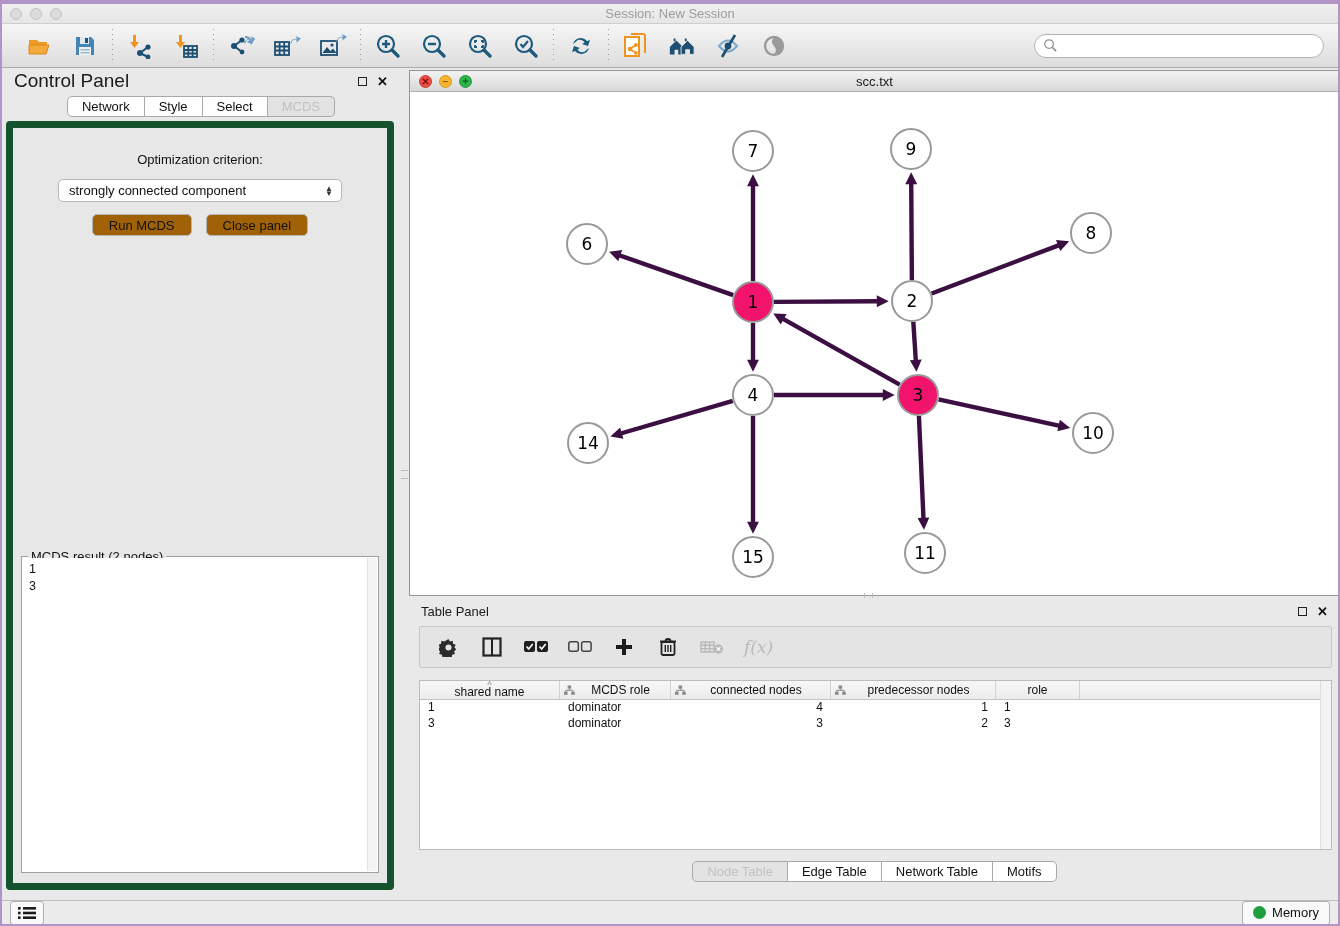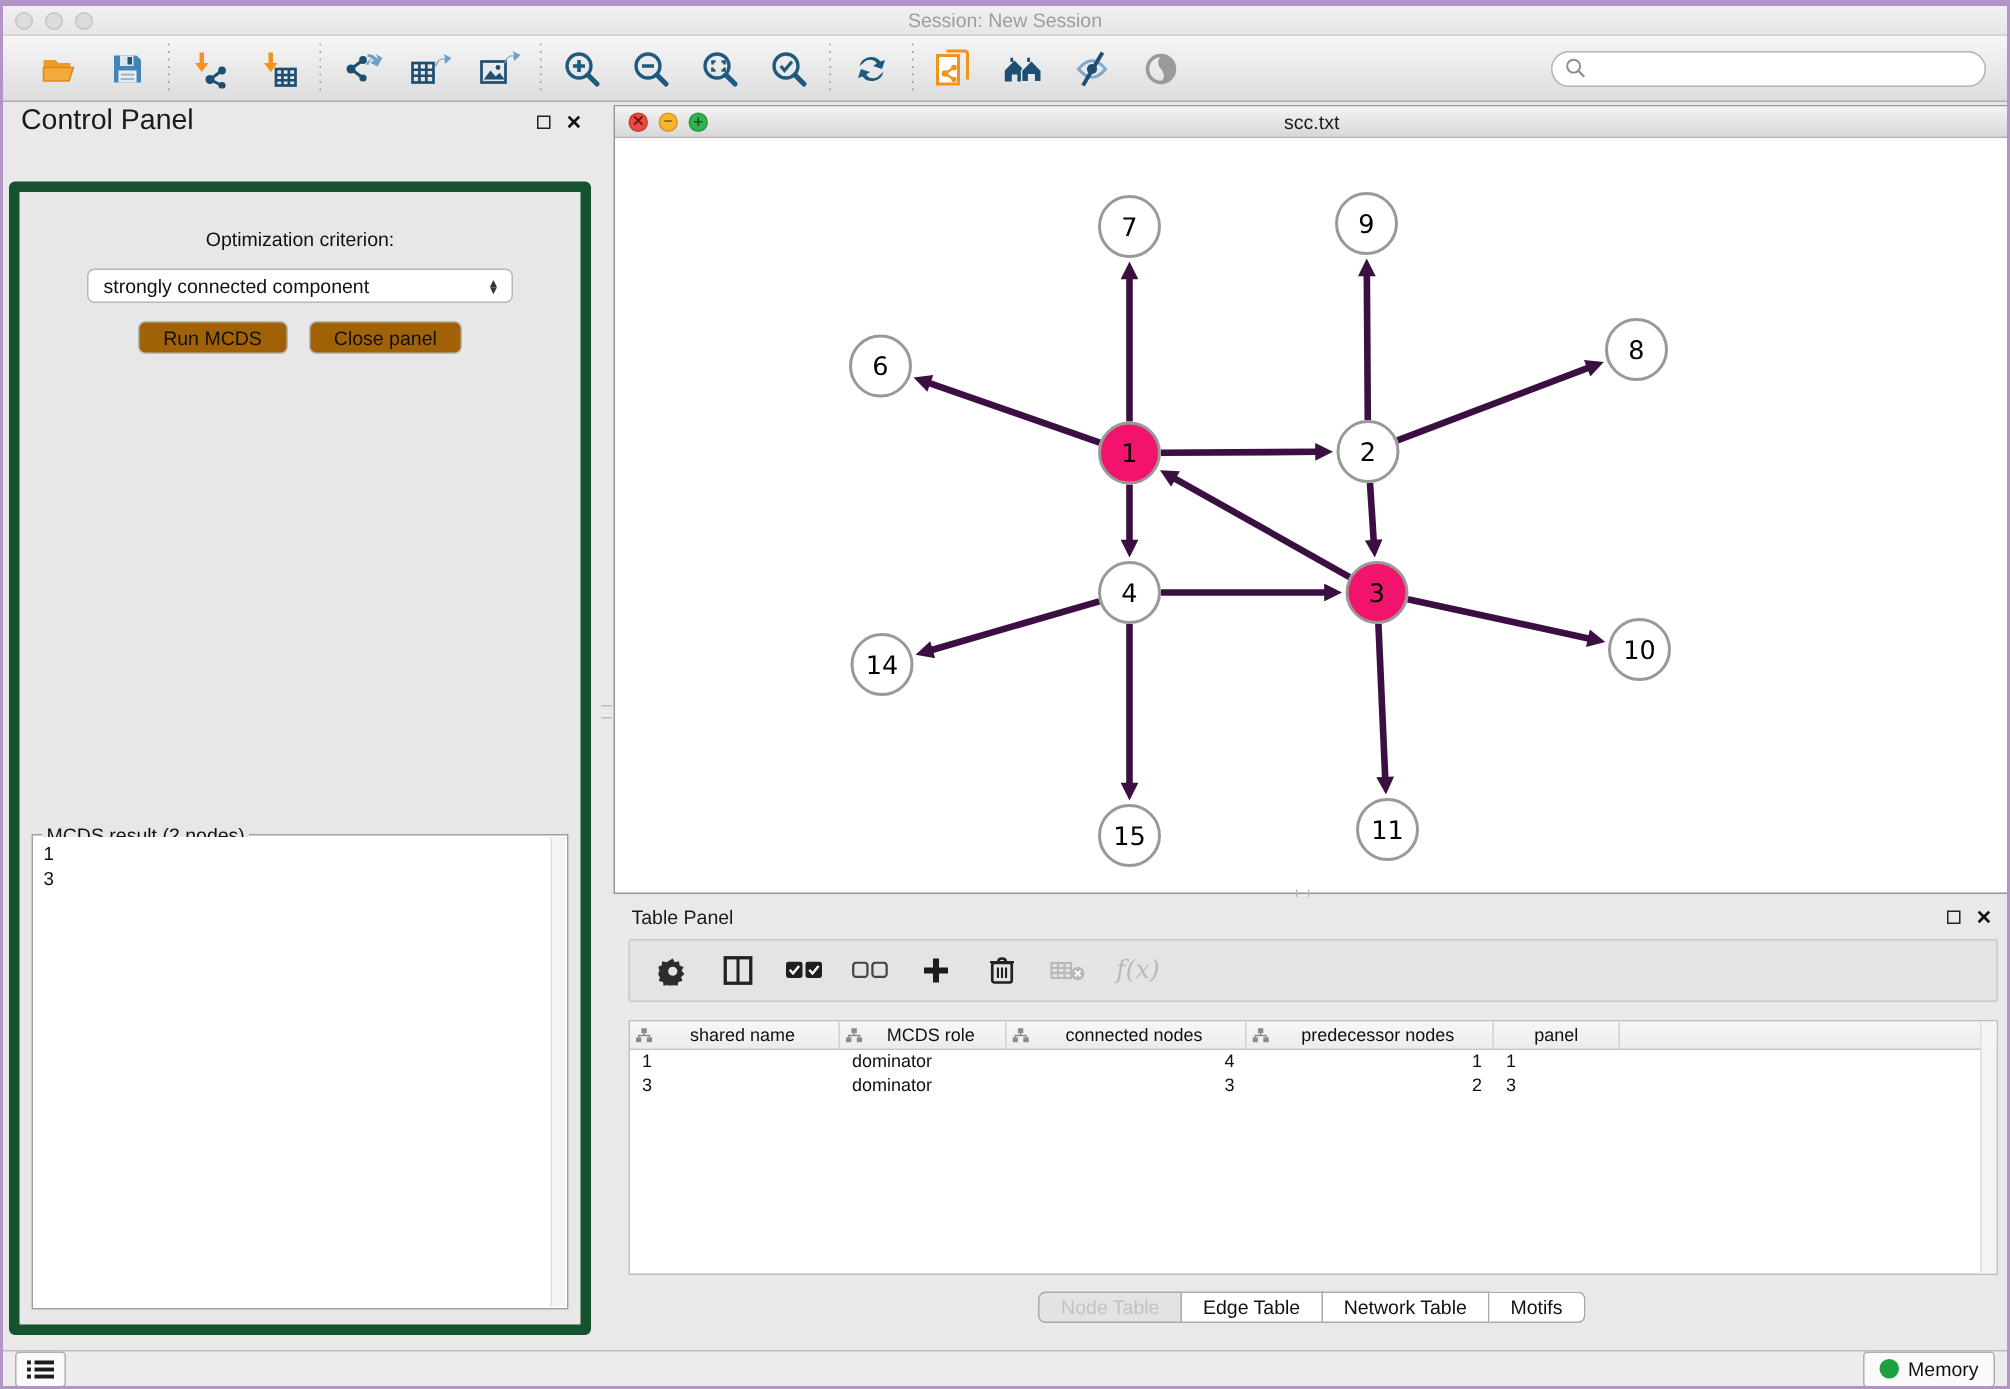--- a/index.html
+++ b/index.html
@@ -295,20 +295,26 @@
 </div>
 
 <div id="control-panel">
   <div id="cp-header">
     <span id="cp-title">Control Panel</span>
     <span class="panel-header-icons">
       <span class="icon-restore"></span>
       <span class="icon-close">✕</span>
     </span>
   </div>
+  <div id="cp-tabs" class="tab-row">
+      <div class="tab">Network</div>
+      <div class="tab">Style</div>
+      <div class="tab">Select</div>
+      <div class="tab active">MCDS</div>
+    </div>
   <div id="cp-body">
     <div id="opt-label">Optimization criterion:</div>
     <div id="opt-select">
       <span class="sel-text">strongly connected component</span>
       <span class="updown">
           <span>▲</span>
           <span>▼</span>
         </span>
     </div>
     <div id="cp-buttons">
@@ -460,21 +466,21 @@
             <path d="M1 6.3 h13 M1 9.6 h13 M5.3 3 v10 M9.6 3 v10"></path>
           </g>
           <circle cx="18.5" cy="10" r="4.5" fill="#b8b8b8"></circle>
           <path d="M16.6 8.1 l3.8 3.8 M20.4 8.1 l-3.8 3.8" stroke="#fff" stroke-width="1.3"></path>
         </svg>
     </span>
     <span id="fx-label">f(x)</span>
   </div>
   <div id="data-table">
     <div class="tbl-header-row" id="tbl-header">
-        <div class="tbl-th" style="width: 140px;">
+        <div class="tbl-th" style="width: 140px; flex-direction: column;">
           <svg width="11" height="11" viewBox="0 0 11 11">
             <g fill="#8a8a8a">
               <rect x="3.6" y="0.5" width="3.6" height="3.2"></rect>
               <rect x="0" y="6.6" width="3.6" height="3.2"></rect>
               <rect x="7.2" y="6.6" width="3.6" height="3.2"></rect>
               <path d="M5.4 3.7 v1.6 M1.8 6.6 v-1.3 h7.2 v1.3" stroke="#8a8a8a" fill="none"></path>
             </g>
           </svg>
           <span class="th-label">shared name</span>
         </div>
@@ -505,21 +511,21 @@
             <g fill="#8a8a8a">
               <rect x="3.6" y="0.5" width="3.6" height="3.2"></rect>
               <rect x="0" y="6.6" width="3.6" height="3.2"></rect>
               <rect x="7.2" y="6.6" width="3.6" height="3.2"></rect>
               <path d="M5.4 3.7 v1.6 M1.8 6.6 v-1.3 h7.2 v1.3" stroke="#8a8a8a" fill="none"></path>
             </g>
           </svg>
           <span class="th-label">predecessor nodes</span>
         </div>
         <div class="tbl-th" style="width: 84px;">
-          <span class="th-label">panel</span>
+          <span class="th-label">role</span>
         </div>
       </div>
     <div id="tbl-body">
         <div class="tbl-row">
           <div class="tbl-td" style="width: 140px; text-align: left;">1</div>
           <div class="tbl-td" style="width: 111px; text-align: left;">dominator</div>
           <div class="tbl-td" style="width: 160px; text-align: right;">4</div>
           <div class="tbl-td" style="width: 165px; text-align: right;">1</div>
           <div class="tbl-td" style="width: 84px; text-align: left;">1</div>
         </div>

